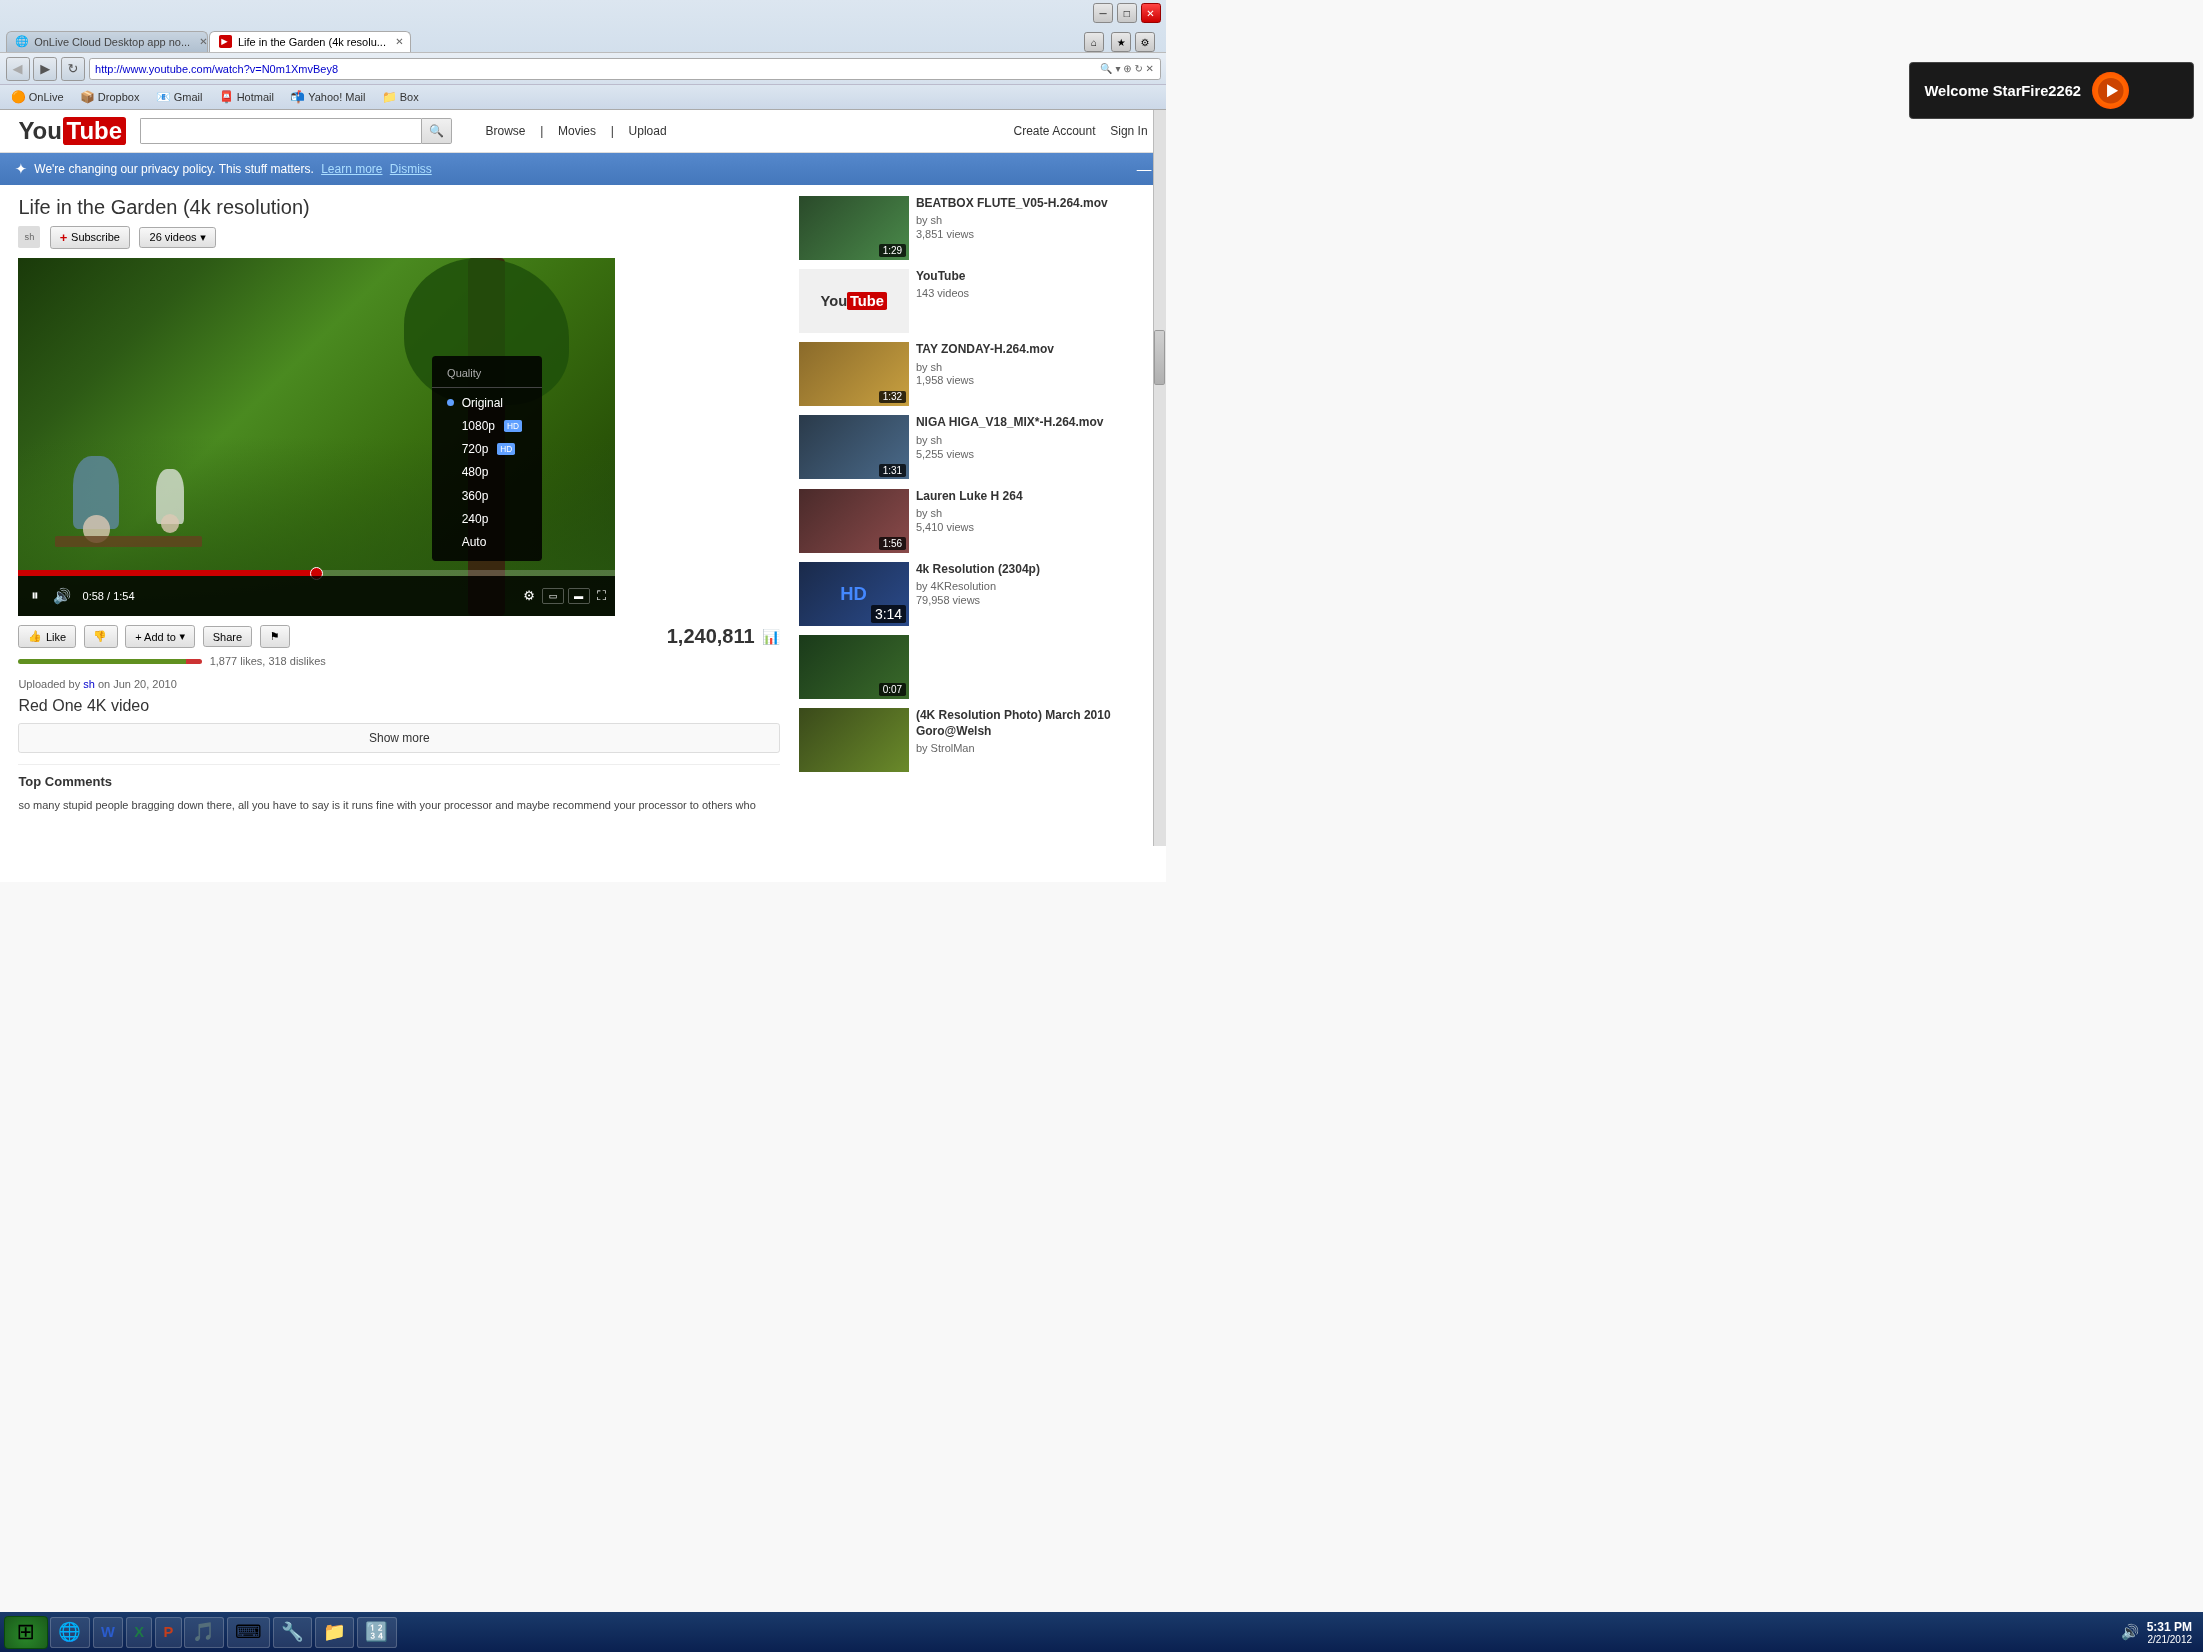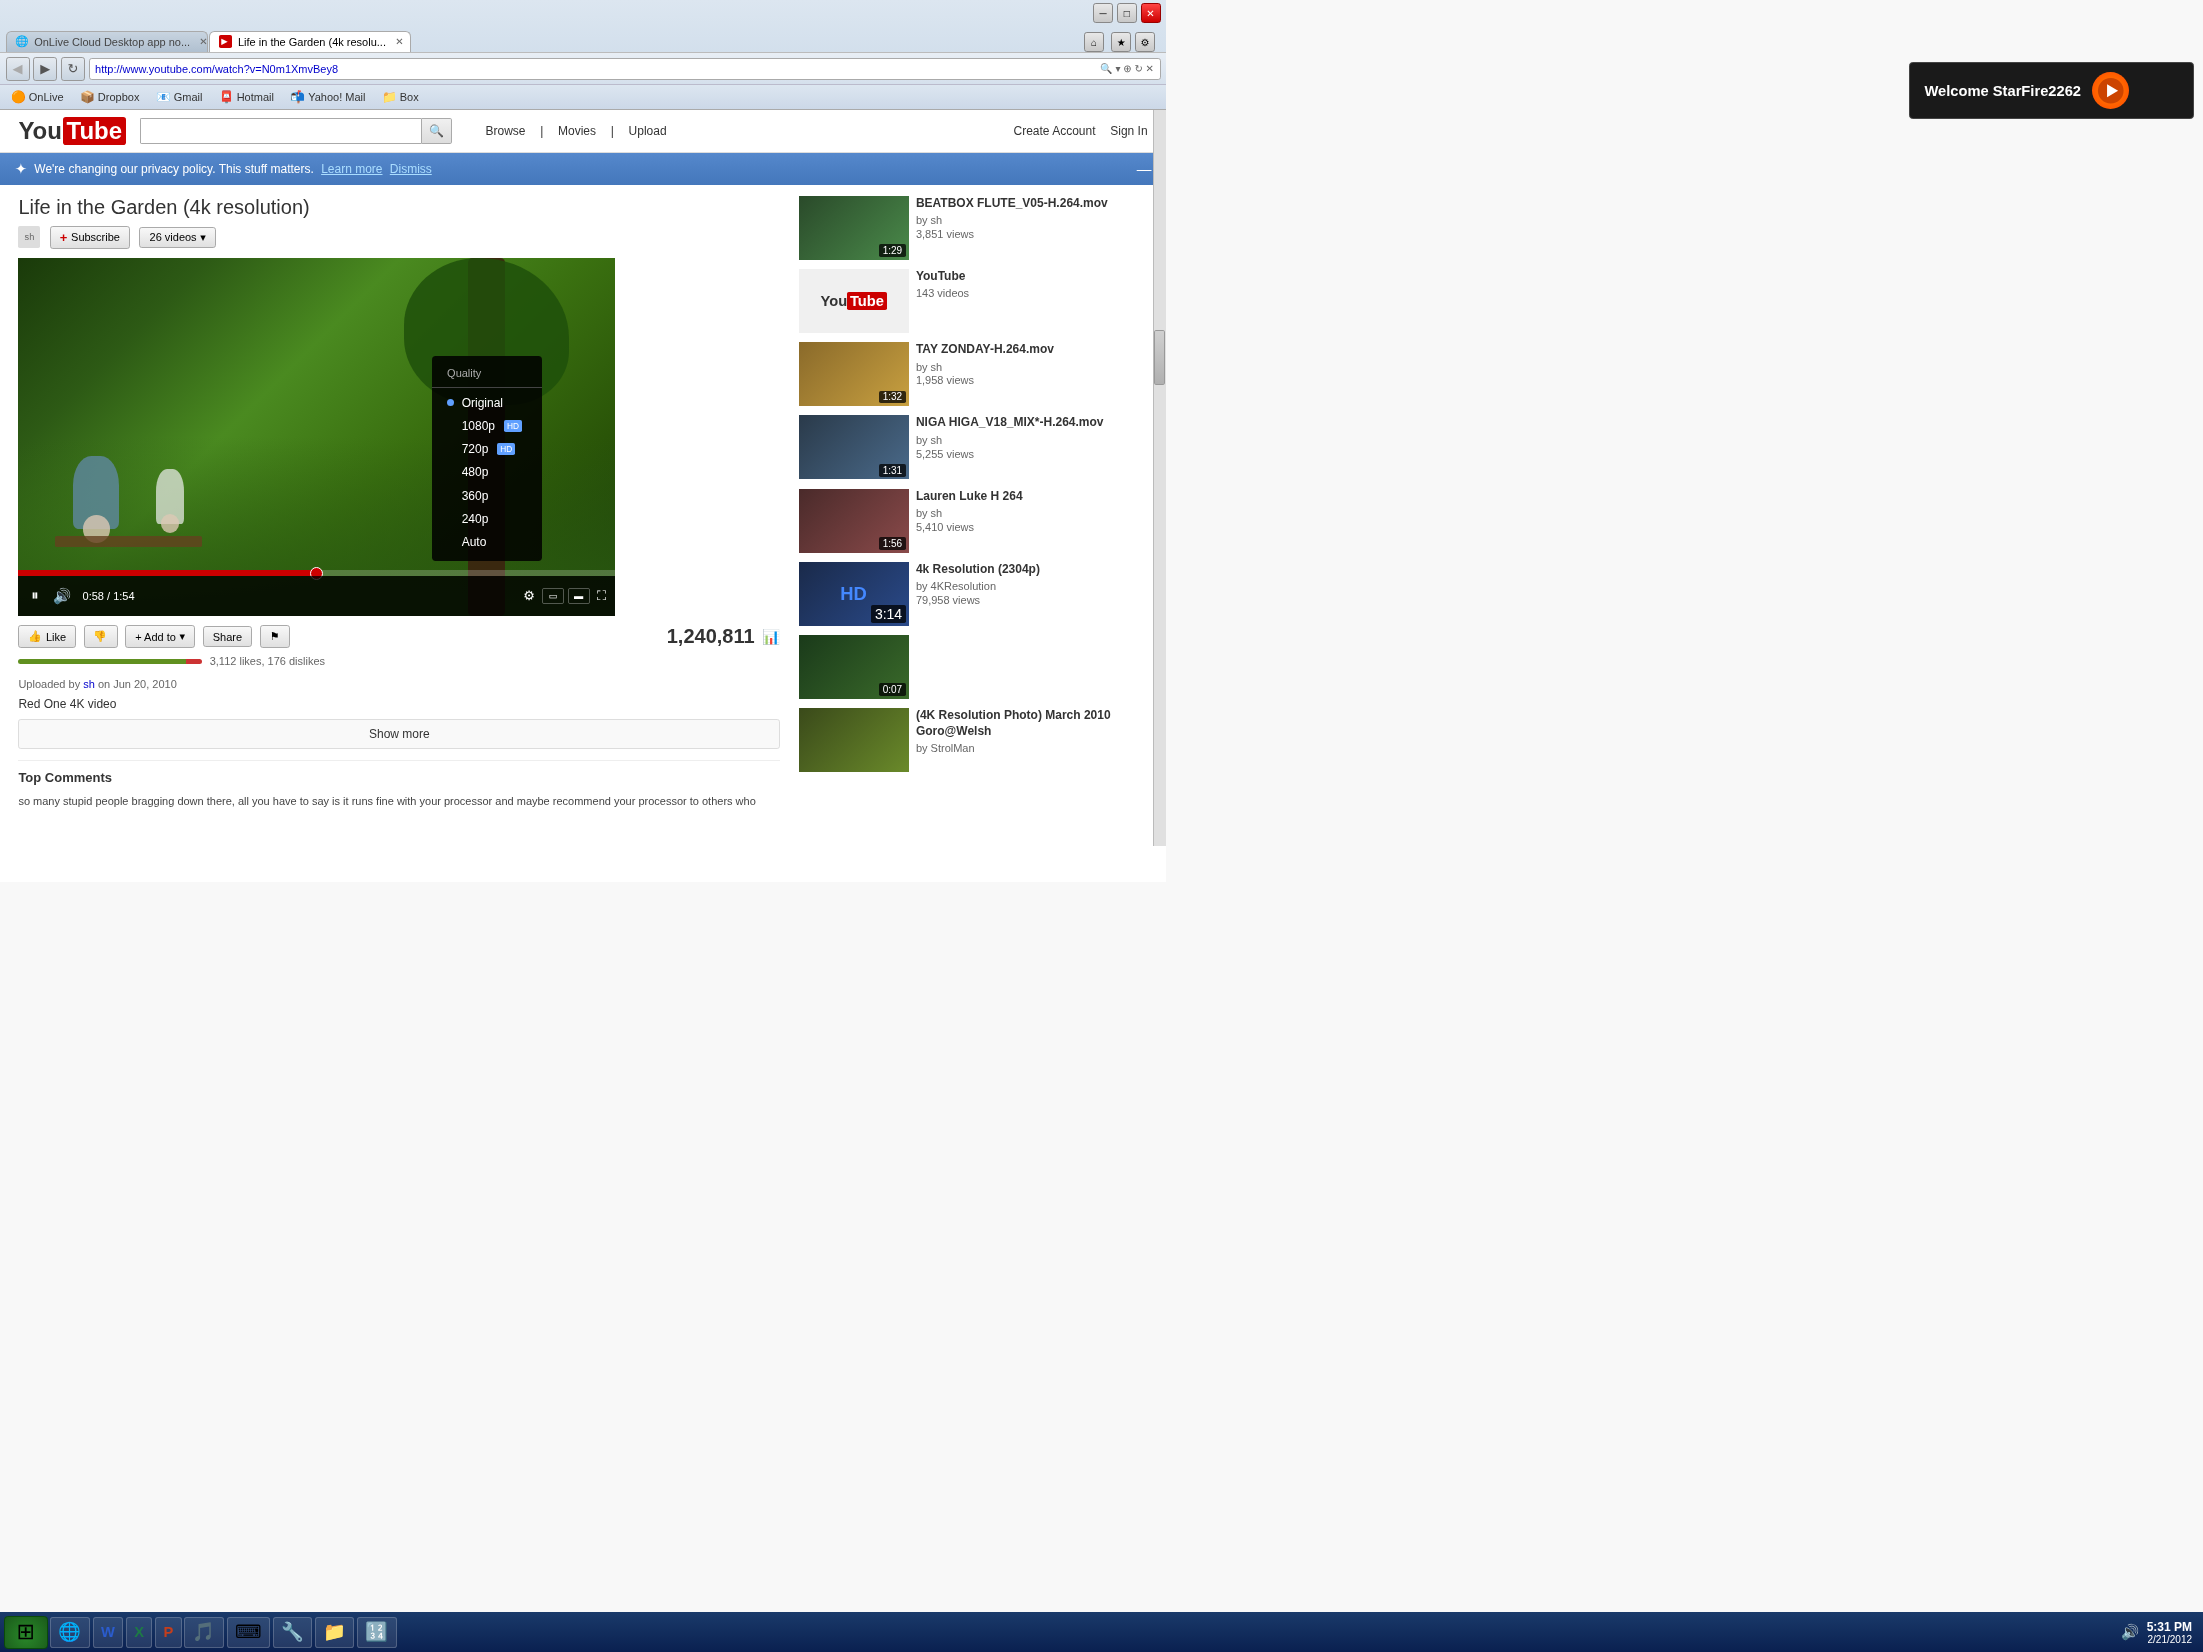--- a/index.html
+++ b/index.html
@@ -90,21 +90,21 @@
 
     
     .video-actions { display: flex; align-items: center; gap: 7.3px; margin-top: 9.2px; margin-bottom: 7.3px; }
     .action-btn { display: flex; align-items: center; gap: 3.7px; background: linear-gradient(180deg, #f8f8f8, #e0e0e0); border: 0.9px solid #aaa; border-radius: 2.8px; padding: 3.7px 9.2px; cursor: pointer; font-size: 11px; }
     .view-count { margin-left: auto; display: flex; align-items: center; gap: 7.3px; font-size: 20px; color: #333; font-weight: bold; }
     .chart-icon { font-size: 14.7px; color: #666; }
 
     
     .upload-info { font-size: 11px; color: #666; margin-bottom: 7px; }
     .upload-info a { color: #00c; text-decoration: none; }
-    .video-desc { font-size: 12px; color: #333; margin-bottom: 7.3px; }
+    .video-desc { font-size: 16px; color: #333; margin-bottom: 7.3px; }
 
     
     .likes-row { display: flex; align-items: center; gap: 7.3px; margin-bottom: 11px; }
     .likes-text { font-size: 11px; color: #666; }
 
     
     .show-more-btn { display: block; width: 100%; text-align: center; padding: 7.3px; border: 0.9px solid #ddd; background: #f9f9f9; cursor: pointer; font-size: 12px; color: #333; border-radius: 2.8px; margin-bottom: 11px; }
 
     
     .comments-section { border-top: 0.9px solid #eee; padding-top: 9.2px; }
@@ -379,21 +379,21 @@
           <span>1,240,811</span>
           <span class="chart-icon">📊</span>
         </div>
       </div>
 
       <div class="likes-row">
         <div style="width:184px;height:5.5px;border-radius:2.8px;overflow:hidden;display:flex;">
           <div style="height:100%;background:#609020;width:91%;"></div>
           <div style="height:100%;background:#cc3333;width:9%;"></div>
         </div>
-        <span class="likes-text">3,112 likes, 176 dislikes</span>
+        <span class="likes-text">1,877 likes, 318 dislikes</span>
       </div>
 
       <div class="upload-info">
         Uploaded by <a>sh</a> on <span>Jun 20, 2010</span>
       </div>
       <div class="video-desc">Red One 4K video</div>
 
       <button class="show-more-btn">Show more</button>
 
       <div class="comments-section">

